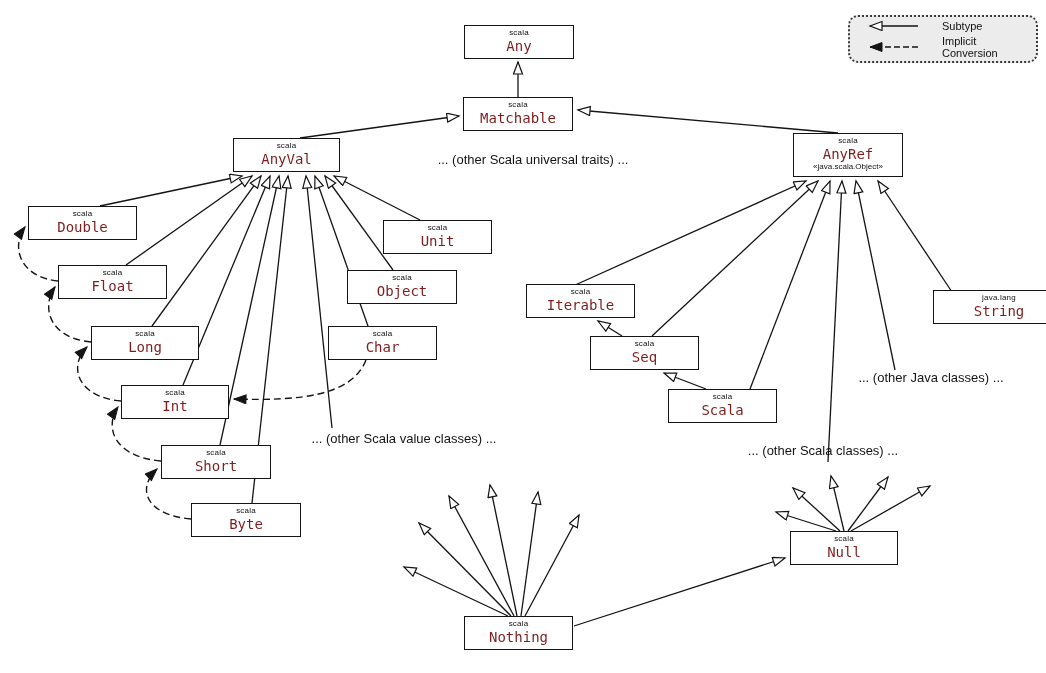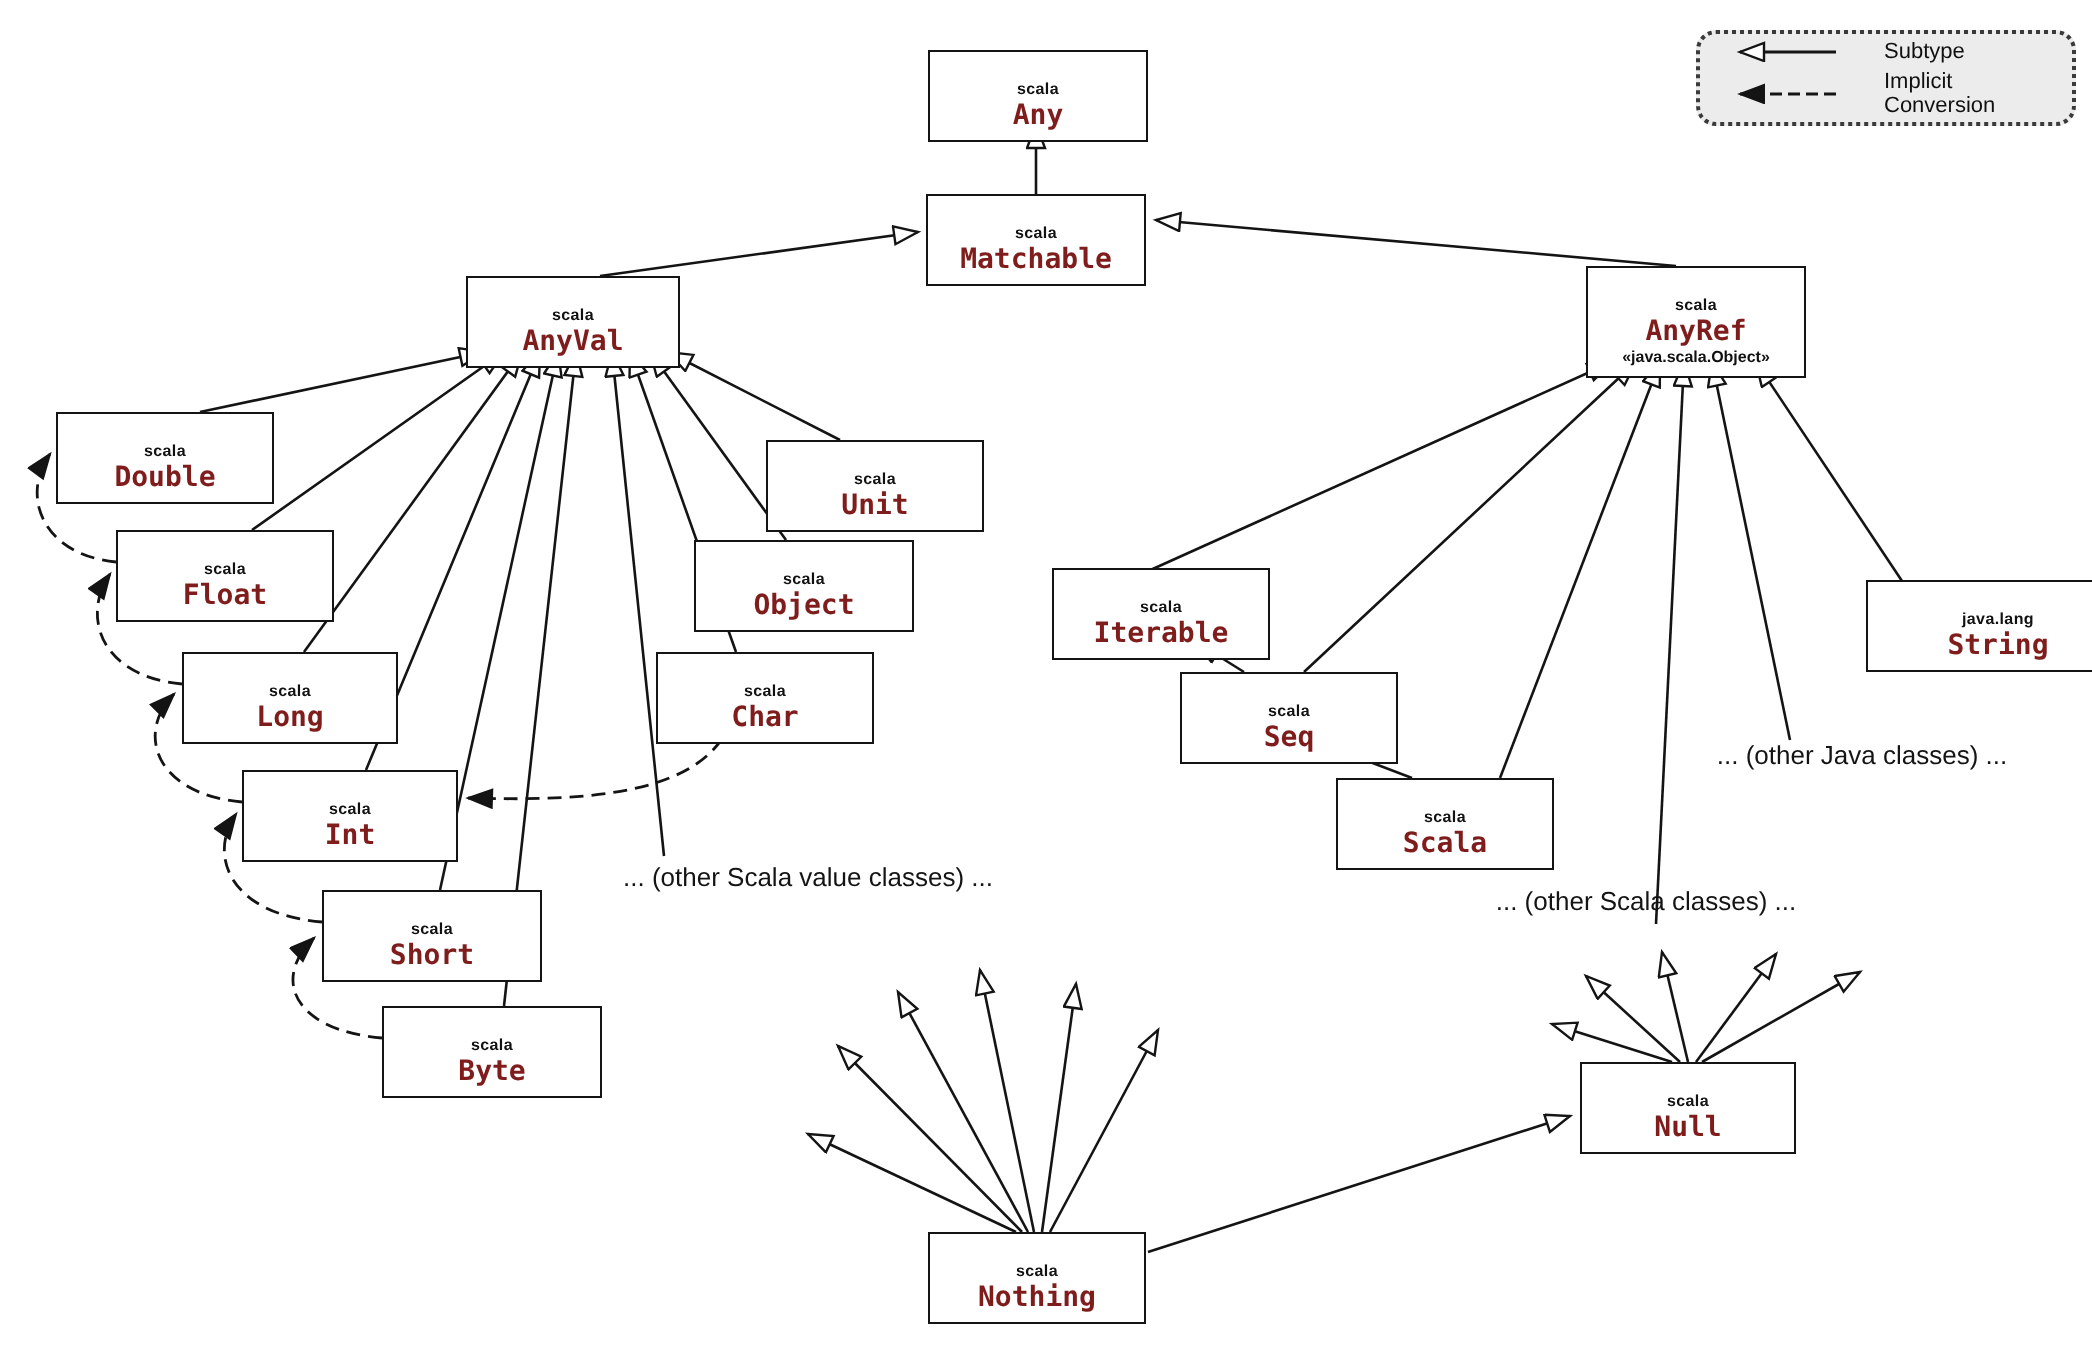--- a/index.html
+++ b/index.html
@@ -3,21 +3,21 @@
 <meta charset="utf-8">
 <style>
   * { margin:0; padding:0; box-sizing:border-box; }
   html,body { background:#ffffff; font-family:"Liberation Sans", sans-serif; color:#111; }
   .canvas { position:relative; width:1046px; height:673px; background:#fff; overflow:hidden; }
   .arrows { position:absolute; left:0; top:0; z-index:1; }
   .node {
     position:absolute; z-index:2;
     background:#fff; border:1.4px solid #141414;
     display:flex; flex-direction:column; align-items:center; justify-content:center;
-    padding:14px 4px 4px 4px; text-align:center;font-weight:bold;
+    padding:2px 4px 4px 4px; text-align:center;
   }
   .node .pkg  { font-size:8px;  line-height:10px; color:#111; letter-spacing:.2px; }
   .node .cls  { font-family:"DejaVu Sans Mono", monospace; font-size:14px; line-height:16px; color:#7f1d1d; }
   .node .note { font-size:8px;  line-height:10px; color:#111; }
   .annotation {
     position:absolute; z-index:2; transform:translateX(-50%);
     font-size:13px; white-space:nowrap; color:#141414;
   }
   .legend {
     position:absolute; left:848px; top:15px; width:190px; height:48px; z-index:3;
@@ -183,17 +183,18 @@
   </div>
   <div class="node" style="left:464px;top:616px;width:109px;">
     <span class="pkg">scala</span>
     <span class="cls">Nothing</span>
   </div>
   <div class="node" style="left:790px;top:531px;width:108px;">
     <span class="pkg">scala</span>
     <span class="cls">Null</span>
   </div>
 
+  <div class="annotation" style="left:533px;top:152px;">... (other Scala universal traits) ...</div>
   <div class="annotation" style="left:404px;top:431px;">... (other Scala value classes) ...</div>
   <div class="annotation" style="left:931px;top:370px;">... (other Java classes) ...</div>
   <div class="annotation" style="left:823px;top:443px;">... (other Scala classes) ...</div>
 
 </div>
 
 </body></html>

